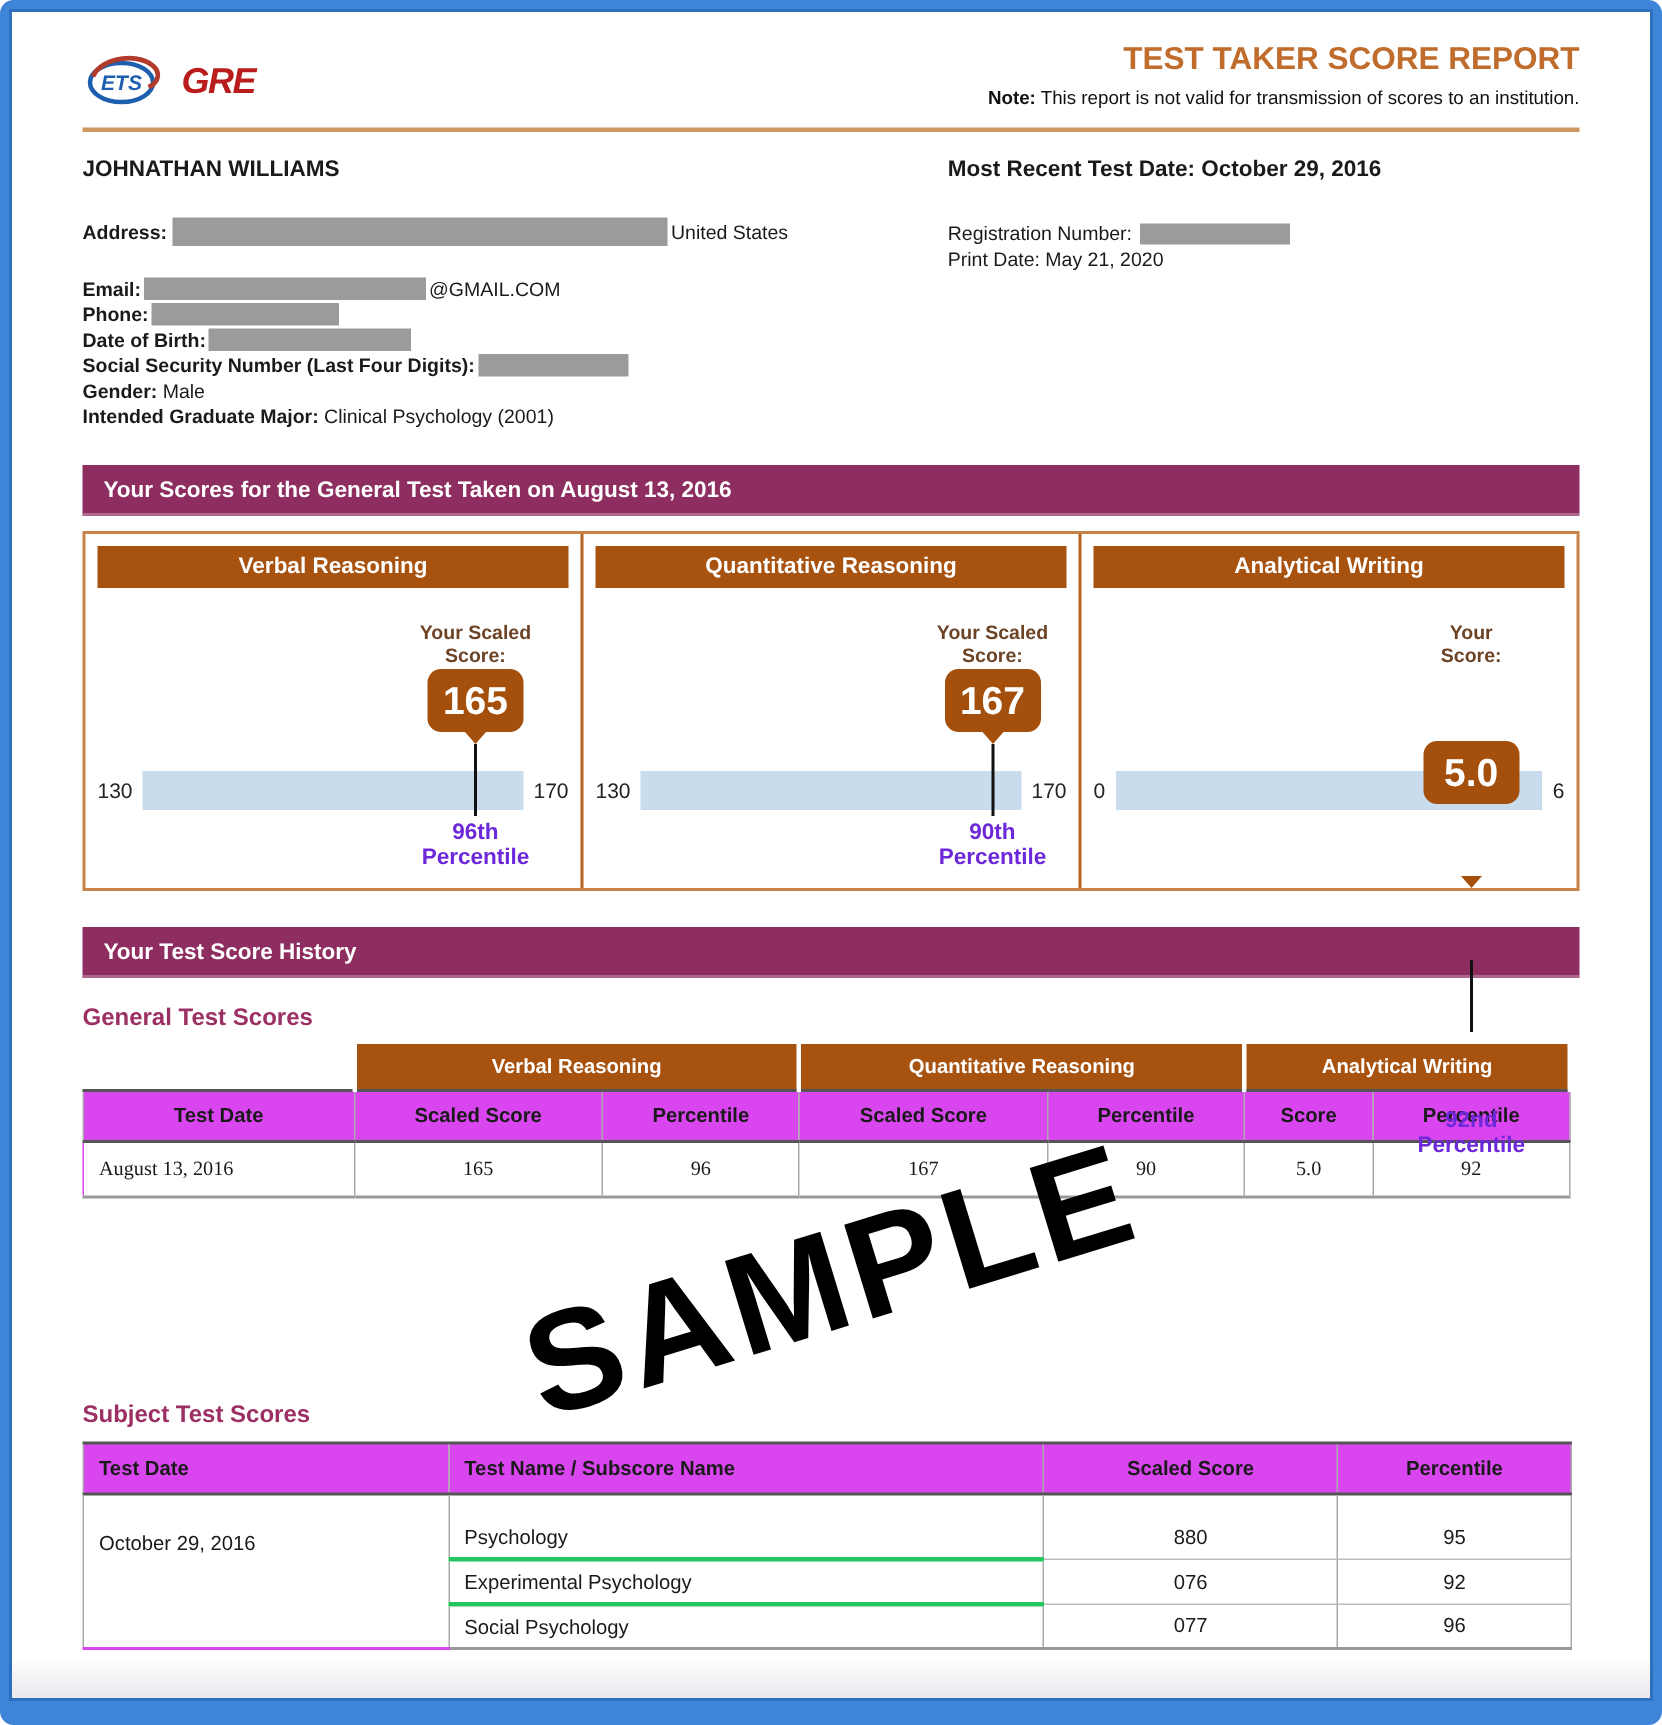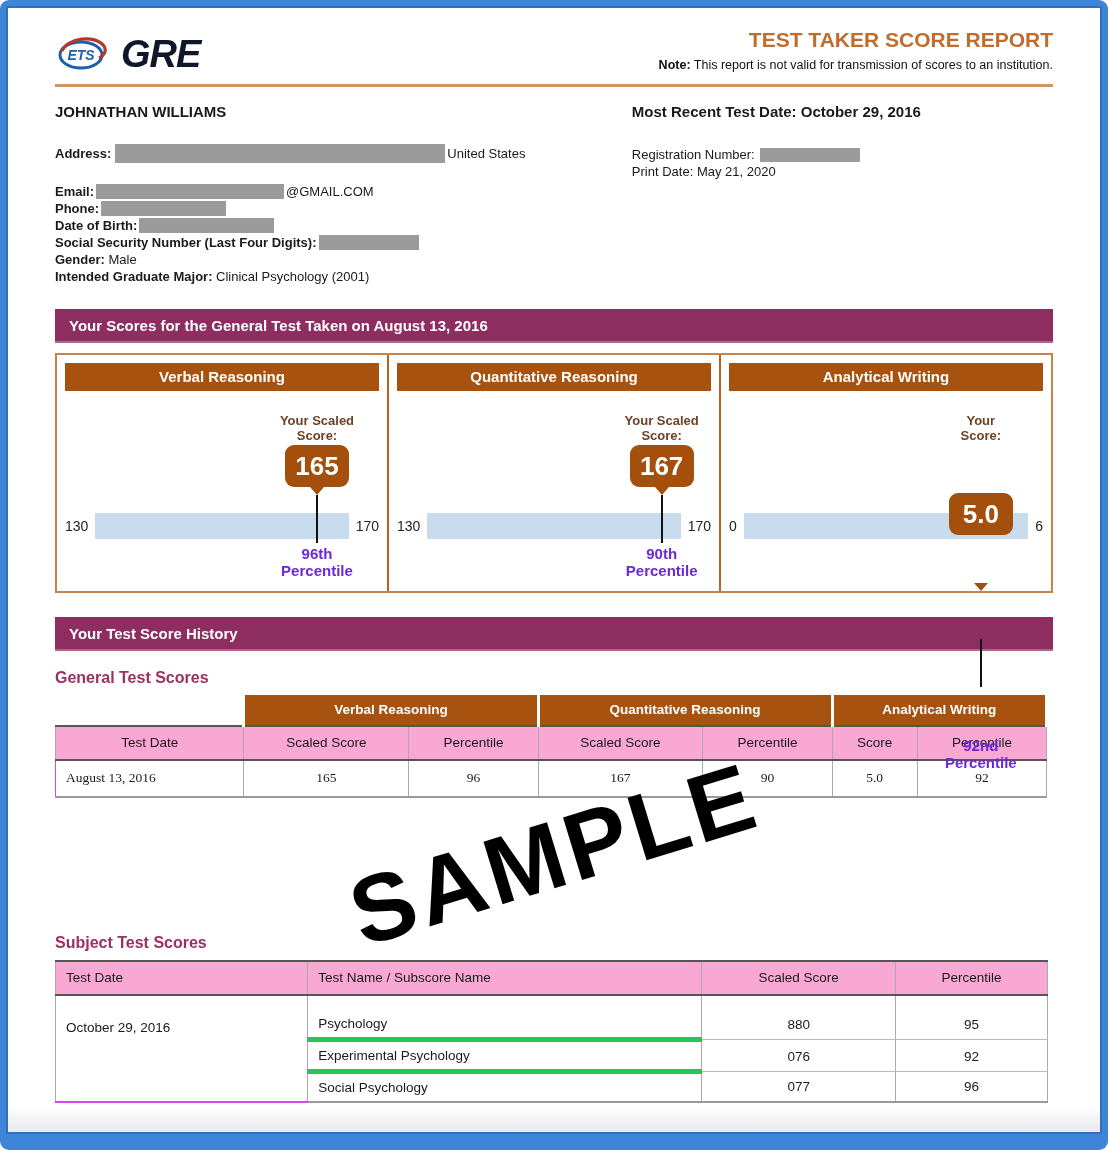--- a/index.html
+++ b/index.html
@@ -24,21 +24,21 @@
   }
   .page::after {
     content:""; position:absolute; left:0; right:0; bottom:0; height:26px;
     background:linear-gradient(#ffffff00,#e9e9ee); pointer-events:none;
   }
 
   
   .header { padding:16px 47px 0 47px;border-radius:15px; }
   .logo-row { display:flex; justify-content:space-between; align-items:flex-start; }
   .logo { display:flex; align-items:center; gap:10px; padding-top:8px; }
-  .gre-word { font-size:38px; font-weight:bold; font-style:italic; color:#0f172a; letter-spacing:-1px; }
+  .gre-word { font-size:24px; font-weight:bold; font-style:italic; color:#b91c1c; letter-spacing:-1px; }
   .title-block { text-align:right; padding-top:4px; }
   .report-title { font-size:21px; font-weight:bold; color:#c06c2c; }
   .report-note { font-size:12.5px; margin-top:6px; color:#111; }
   .report-note b { font-weight:bold; }
   .header-rule { border:none; border-top:3px solid #ce9661; margin-top:8px; }
 
   
   .info { display:flex; padding:16px 47px 0 47px; }
   .info-left { width:57%; }
   .info-right { width:43%; padding-left:8px; }
@@ -101,35 +101,35 @@
   
   table { border-collapse:collapse; width:993px; margin:0 47px; font-size:13.5px; }
   th, td { font-size:13.5px; }
 
   .general-table .corner { background:#fff; border:none; }
   .general-table .group {
     background:#a85210; color:#fff; font-weight:bold; text-align:center;
     padding:7px 0 8px 0; border-left:3px solid #fff; border-right:3px solid #fff;
   }
   .general-table .colhead, .subject-table .colhead {
-    background:#f9a8d4; font-weight:normal; text-align:center;
+    background:#d946ef; font-weight:bold; text-align:center;
     padding:8px 6px 9px 6px;
     border-top:2px solid #555; border-bottom:2px solid #555;
     border-left:1px solid #aaa; border-right:1px solid #aaa;
   }
   .subject-table .colhead.left { text-align:left; padding-left:10px; }
   .general-table td {
     border-left:1px solid #d946ef; border-right:1px solid #aaa; border-bottom:2px solid #999;
     text-align:center; padding:9px 6px 10px 6px; background:#fff;font-family:Liberation Serif, serif;
   }
   .general-table td.date { text-align:left; padding-left:10px; }
 
   .subject-table td { border-left:1px solid #aaa; border-right:1px solid #aaa; background:#fff; }
   .subject-table .date-cell { vertical-align:top; padding:24px 6px 6px 10px; border-bottom:2px solid #d946ef; }
-  .subject-table .name-cell { padding:6px 6px 6px 10px; vertical-align:middle; border-bottom:5px solid #22c55e; }
+  .subject-table .name-cell { padding:6px 6px 6px 10px; vertical-align:middle; border-bottom:3px solid #22c55e; }
   .subject-table .name-cell.indent { }
   .subject-table .num-cell { text-align:center; vertical-align:bottom; padding:6px 6px 7px 6px; border-bottom:1px solid #bbb; }
   .subject-table tr.first .name-cell, .subject-table tr.first .num-cell { padding-top:20px; }
   .subject-table tr.last .name-cell, .subject-table tr.last .num-cell { border-bottom:2px solid #999; }
 
   .spacer-subject { margin-top:136px; }
 
   
   .watermark {
     position:absolute; left:296px; top:792px;

